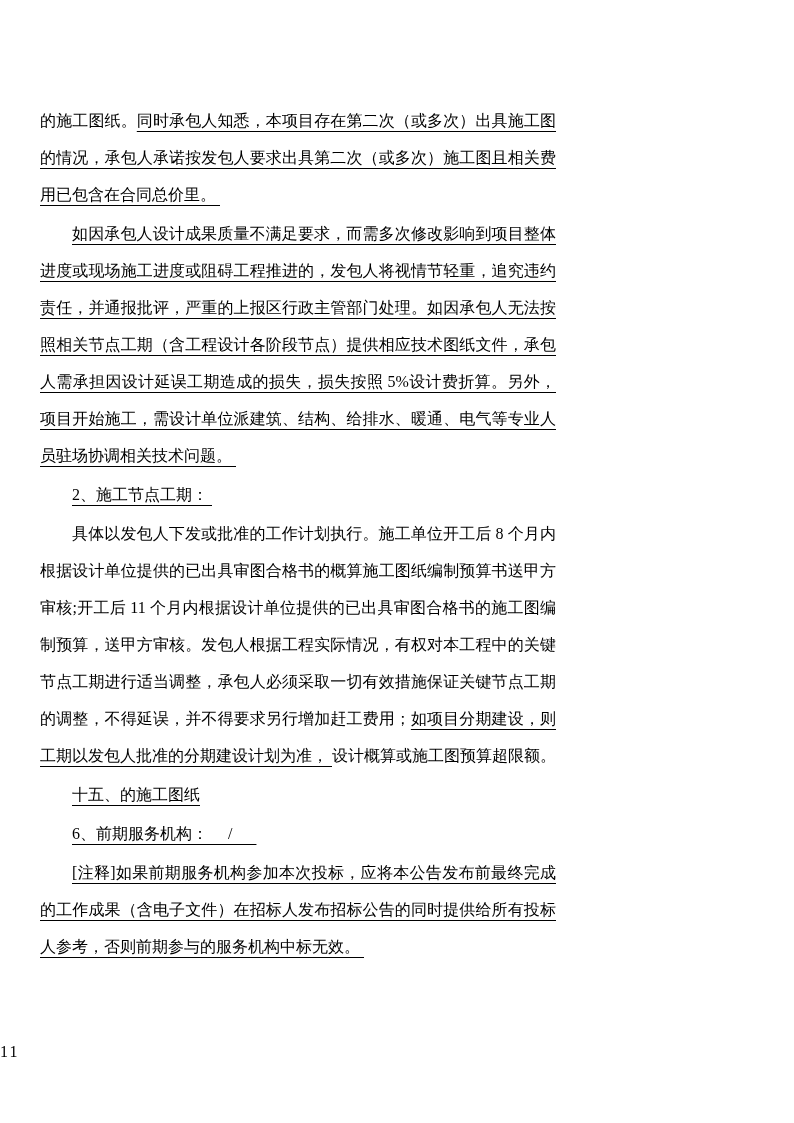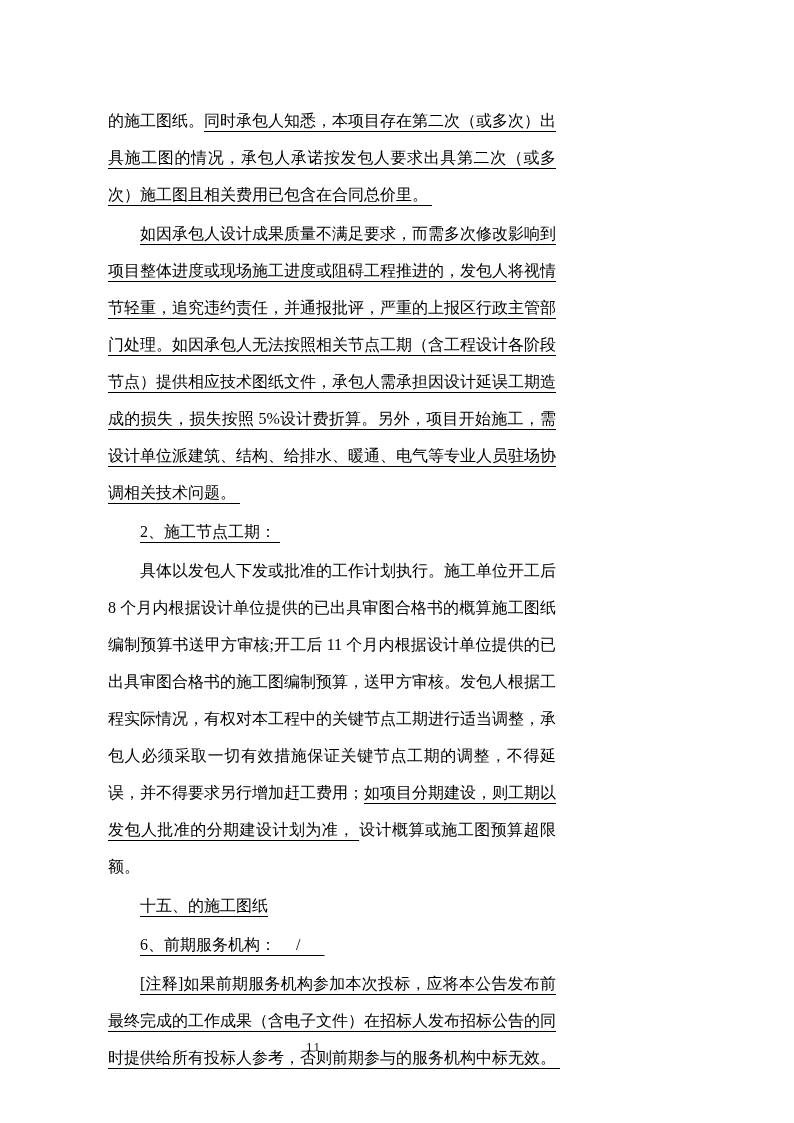--- a/index.html
+++ b/index.html
@@ -11,21 +11,21 @@
     width: 794px;
     height: 1123px;
     font-family: "Liberation Serif", "DejaVu Serif", serif;
     color: #000000;
   }
   .page {
     position: relative;
     width: 628px;
     height: 1123px;
     box-sizing: border-box;
-    padding: 100px 72px 0 108px;
+    padding: 100px 72px 0 40px;
     background: #ffffff;
     overflow: hidden;
   }
   .para {
     font-size: 16px;
     line-height: 37px;
     text-align: justify;
     text-justify: inter-ideograph;
     margin: 2px 0;
     text-indent: 2em;
@@ -38,25 +38,24 @@
     text-decoration: underline;
     text-decoration-thickness: 1px;
     text-underline-offset: 5px;
     white-space: pre-wrap;
   }
   .plain {
     white-space: pre-wrap;
   }
   .footer {
     position: absolute;
-    bottom: 68px;
+    bottom: 62px;
     left: 0;
     right: 0;
-    text-align: center;
-    font-size: 12px;
+    font-size: 16px;
     letter-spacing: 2px;
   }
 </style>
 </head>
 <body>
 
 <div class="page">
 
   <p class="para no-indent"><span class="plain">的施工图纸。</span><span class="u">同时承包人知悉，本项目存在第二次（或多次）出具施工图的情况，承包人承诺按发包人要求出具第二次（或多次）施工图且相关费用已包含在合同总价里。 </span></p>
 

